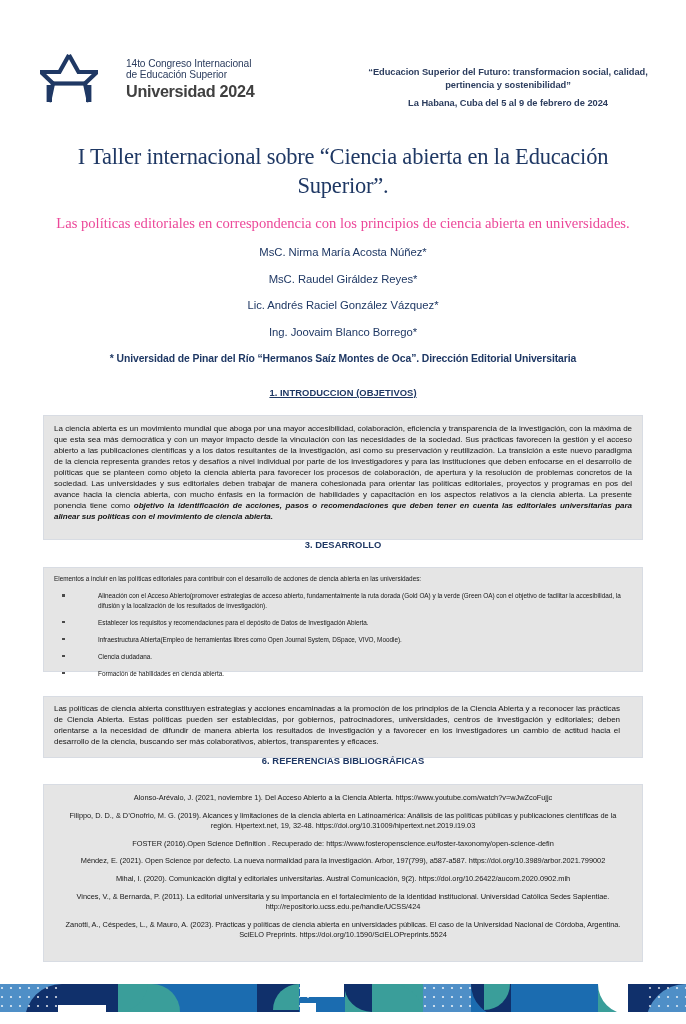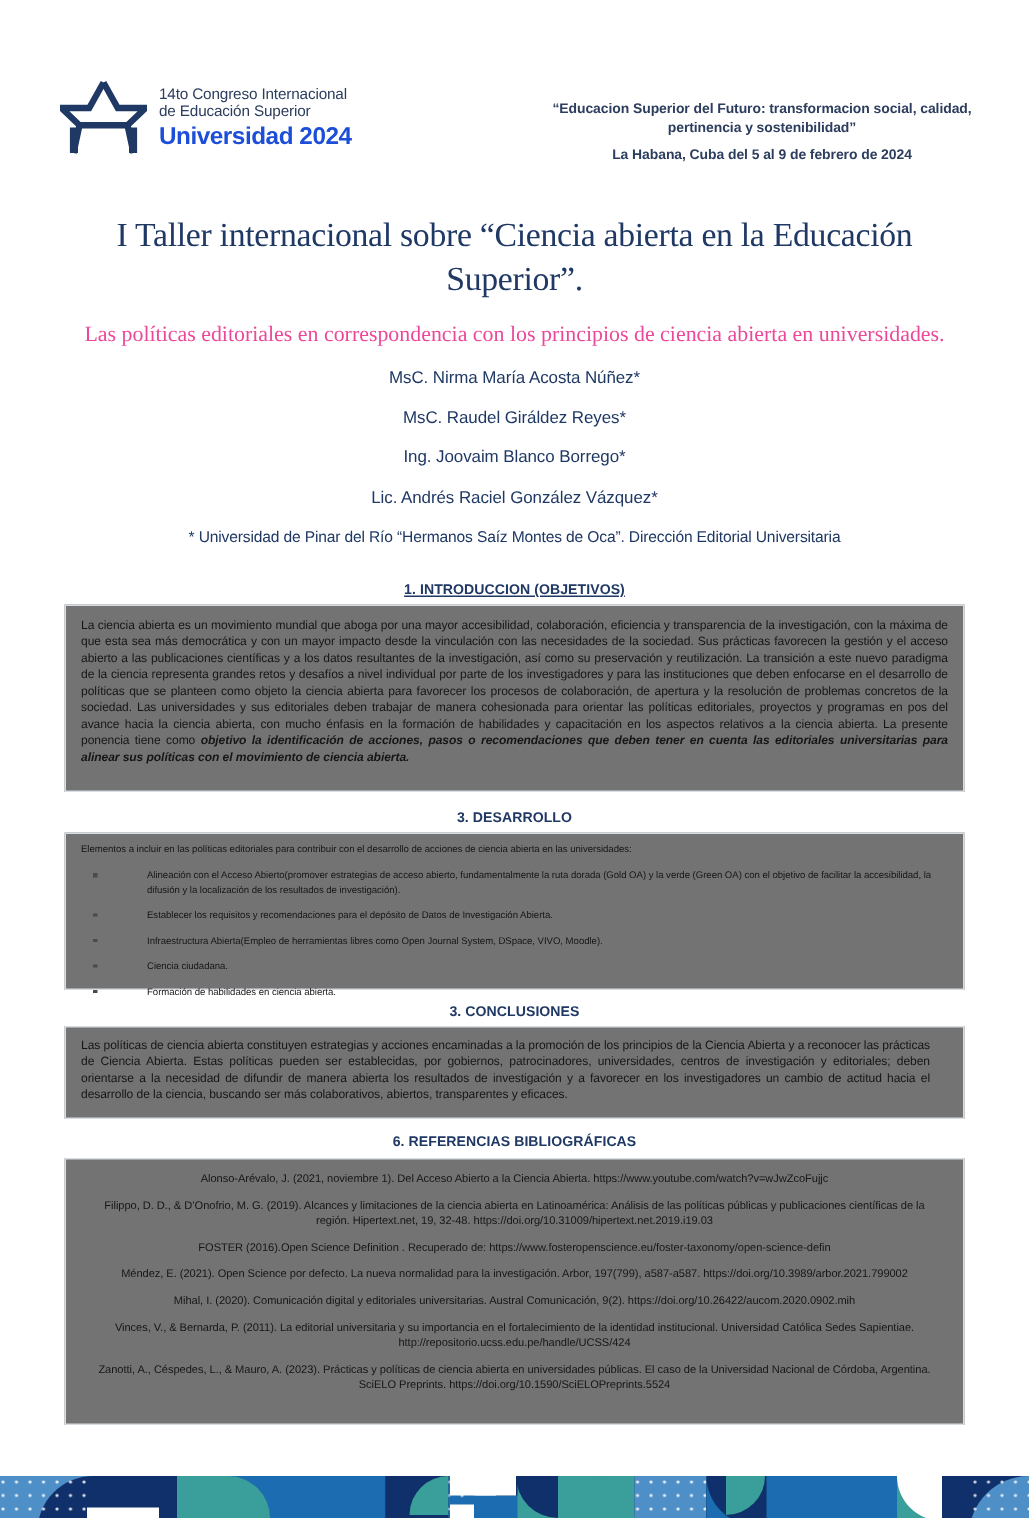--- a/index.html
+++ b/index.html
@@ -43,31 +43,32 @@
     gap: 8px;
   }
   .brand-logo {
     width: 58px;
     height: 52px;
     flex: 0 0 auto;
   }
   .brand-text {
     line-height: 1.12;
     padding-top: 2px;
+    margin-left: 20px;
   }
   .brand-line1, .brand-line2 {
     font-size: 10.2px;
     color: #2c3d5e;
     letter-spacing: -0.1px;
     white-space: nowrap;
   }
   .brand-line3 {
     font-size: 16.2px;
     font-weight: bold;
-    color: #1d4ed8;
+    color: #404040;
     letter-spacing: -0.3px;
     margin-top: 1px;
     white-space: nowrap;
   }
 
   .header-right {
     position: absolute;
     right: 32px;
     top: 14px;
     width: 292px;
@@ -122,39 +123,40 @@
     text-align: center;
   }
   .author {
     font-size: 11.3px;
     color: #1f3864;
     margin-bottom: 14.5px;
     letter-spacing: -0.05px;
   }
   .affiliation {
     font-size: 10.4px;
-    font-weight: normal;
+    font-weight: bold;
     color: #1f3864;
     line-height: 1.4;
     letter-spacing: -0.1px;
   }
 
   
   .section-heading {
     text-align: center;
     font-size: 9.4px;
     font-weight: bold;
     color: #1f3864;
     letter-spacing: 0.05px;
   }
 
   .panel {
     border: 1px solid #d8dce3;
     box-sizing: border-box;
-    background: #737373;
+    background: #e5e5e5;
+    margin-top: 12px;
   }
 
   .body-text {
     font-size: 8.05px;
     line-height: 1.36;
     color: #161616;
     text-align: justify;
     letter-spacing: -0.05px;
   }
   .body-text b, .body-text i {
@@ -272,43 +274,42 @@
   </div>
 
   <div class="title-block">
     <h1 class="main-title">I Taller internacional sobre “Ciencia abierta en la Educación Superior”.</h1>
     <h2 class="subtitle">Las políticas editoriales en correspondencia con los principios de ciencia abierta en universidades.</h2>
   </div>
 
   <div class="authors">
     <div class="author">MsC. Nirma María Acosta Núñez*</div>
     <div class="author">MsC. Raudel Giráldez Reyes*</div>
+    <div class="author">Lic. Andrés Raciel González Vázquez*</div>
     <div class="author">Ing. Joovaim Blanco Borrego*</div>
-    <div class="author">Lic. Andrés Raciel González Vázquez*</div>
     <div class="affiliation">* Universidad de Pinar del Río “Hermanos Saíz Montes de Oca”. Dirección Editorial Universitaria</div>
   </div>
 
   <div class="section-heading" id="sec-intro-heading">1. INTRODUCCION (OBJETIVOS)</div>
   <div class="panel" id="panel-intro">
     <p class="body-text" style="margin:0;"><span>La ciencia abierta es un movimiento mundial que aboga por una mayor accesibilidad, colaboración, eficiencia y transparencia de la investigación, con la máxima de que esta sea más democrática y con un mayor impacto desde la vinculación con las necesidades de la sociedad. Sus prácticas favorecen la gestión y el acceso abierto a las publicaciones científicas y a los datos resultantes de la investigación, así como su preservación y reutilización. La transición a este nuevo paradigma de la ciencia representa grandes retos y desafíos a nivel individual por parte de los investigadores y para las instituciones que deben enfocarse en el desarrollo de políticas que se planteen como objeto la ciencia abierta para favorecer los procesos de colaboración, de apertura y la resolución de problemas concretos de la sociedad. Las universidades y sus editoriales deben trabajar de manera cohesionada para orientar las políticas editoriales, proyectos y programas en pos del avance hacia la ciencia abierta, con mucho énfasis en la formación de habilidades y capacitación en los aspectos relativos a la ciencia abierta. La presente ponencia tiene como </span><b>objetivo la identificación de acciones, pasos o recomendaciones que deben tener en cuenta las editoriales universitarias para alinear sus políticas con el movimiento de ciencia abierta.</b></p>
   </div>
 
   <div class="section-heading" id="sec-desarrollo-heading">3. DESARROLLO</div>
   <div class="panel" id="panel-desarrollo">
     <div class="dev-lead">Elementos a incluir en las políticas editoriales para contribuir con el desarrollo de acciones de ciencia abierta en las universidades:</div>
     <ul class="dev-list">
       <li><span class="bullet"></span><span>Alineación con el Acceso Abierto(promover estrategias de acceso abierto, fundamentalmente la ruta dorada (Gold OA) y la verde (Green OA) con el objetivo de facilitar la accesibilidad, la difusión y la localización de los resultados de investigación).</span></li>
       <li><span class="bullet"></span><span>Establecer los requisitos y recomendaciones para el depósito de Datos de Investigación Abierta.</span></li>
       <li><span class="bullet"></span><span>Infraestructura Abierta(Empleo de herramientas libres como Open Journal System, DSpace, VIVO, Moodle).</span></li>
       <li><span class="bullet"></span><span>Ciencia ciudadana.</span></li>
       <li><span class="bullet"></span><span>Formación de habilidades en ciencia abierta.</span></li>
     </ul>
   </div>
 
-  <div class="section-heading" id="sec-concl-heading">3. CONCLUSIONES</div>
   <div class="panel" id="panel-concl">
     <p class="body-text" style="margin:0;">Las políticas de ciencia abierta constituyen estrategias y acciones encaminadas a la promoción de los principios de la Ciencia Abierta y a reconocer las prácticas de Ciencia Abierta. Estas políticas pueden ser establecidas, por gobiernos, patrocinadores, universidades, centros de investigación y editoriales; deben  orientarse a la necesidad de difundir de manera abierta los resultados de investigación y a favorecer en los investigadores un cambio de actitud hacia el desarrollo de la ciencia, buscando ser más colaborativos, abiertos, transparentes y eficaces.</p>
   </div>
 
   <div class="section-heading" id="sec-ref-heading">6. REFERENCIAS BIBLIOGRÁFICAS</div>
   <div class="panel" id="panel-ref">
     <div class="ref-item">Alonso-Arévalo, J. (2021, noviembre 1). Del Acceso Abierto a la Ciencia Abierta. https://www.youtube.com/watch?v=wJwZcoFujjc</div>
     <div class="ref-item">Filippo, D. D., &amp; D’Onofrio, M. G. (2019). Alcances y limitaciones de la ciencia abierta en Latinoamérica: Análisis de las políticas públicas y publicaciones científicas de la región. Hipertext.net, 19, 32-48. https://doi.org/10.31009/hipertext.net.2019.i19.03</div>
     <div class="ref-item">FOSTER (2016).Open Science Definition . Recuperado de: https://www.fosteropenscience.eu/foster-taxonomy/open-science-defin</div>
     <div class="ref-item">Méndez, E. (2021). Open Science por defecto. La nueva normalidad para la investigación. Arbor, 197(799), a587-a587. https://doi.org/10.3989/arbor.2021.799002</div>

